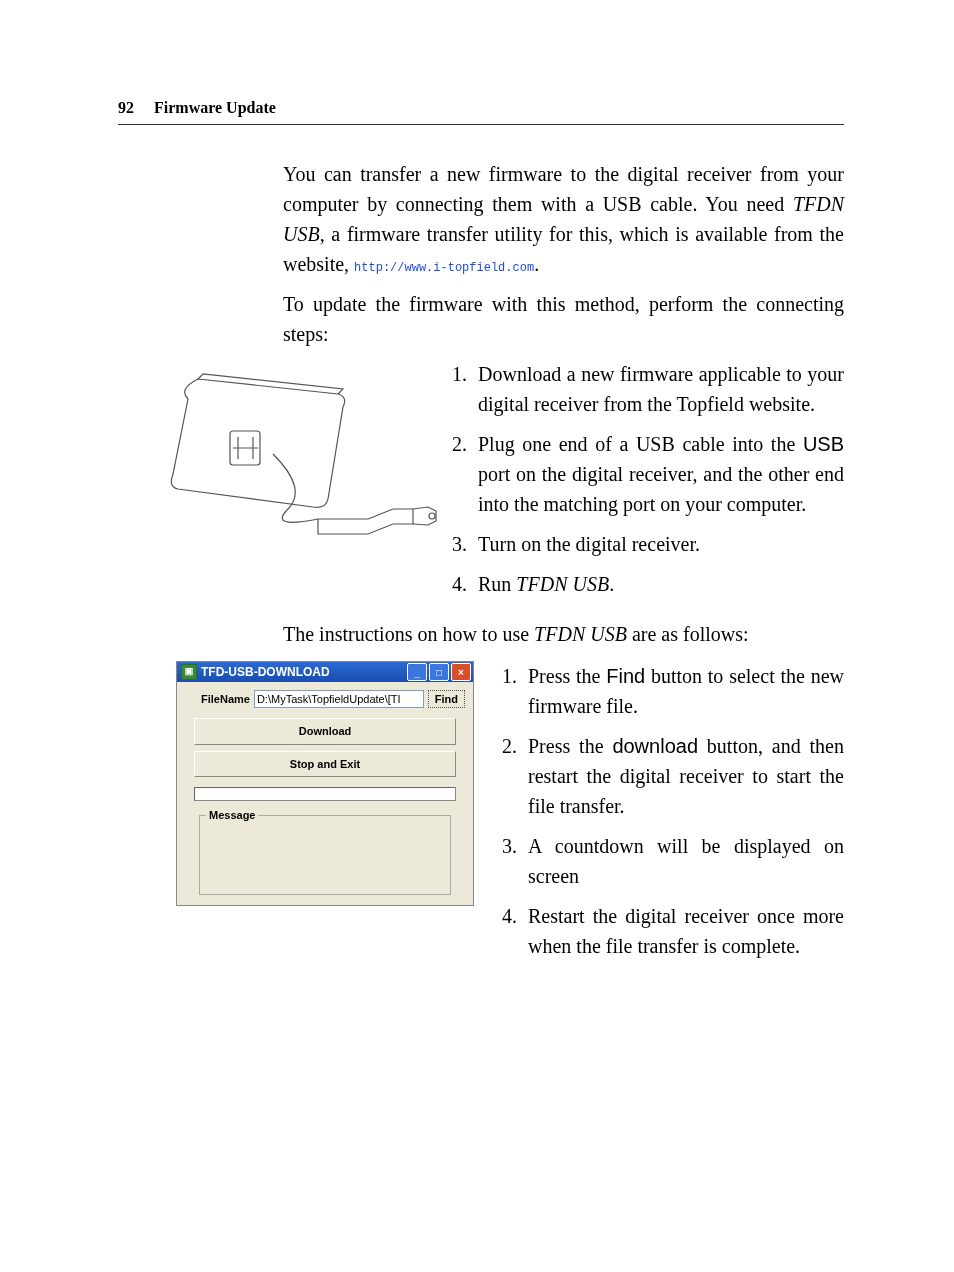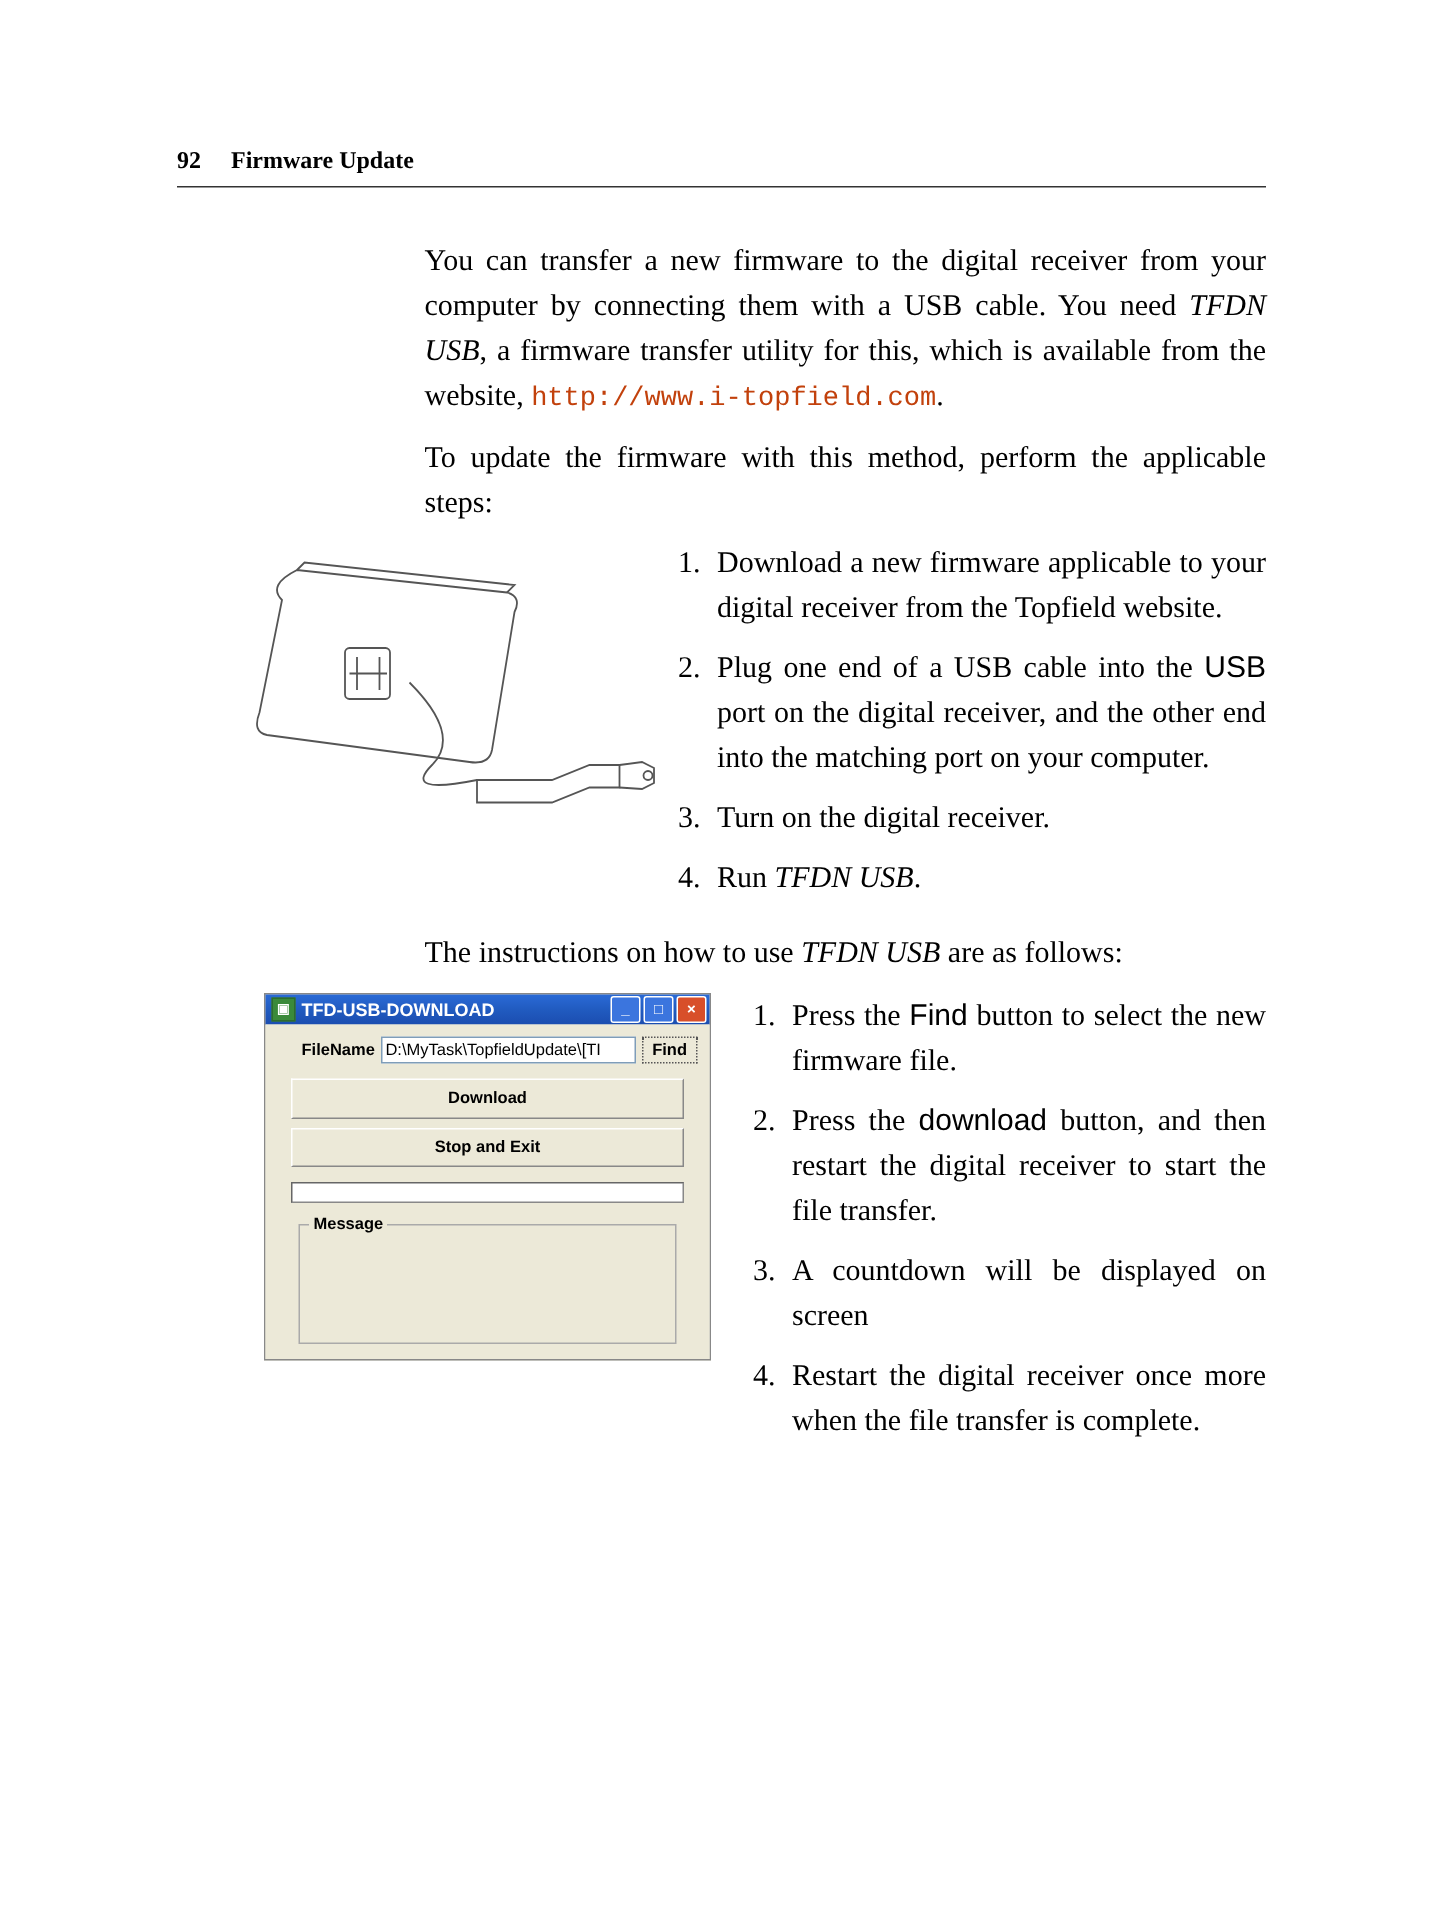--- a/index.html
+++ b/index.html
@@ -34,21 +34,21 @@
     font-weight: bold;
     margin: 0 0 30px 0;
   }
   .section-no { margin-right: 22px; }
   .body-block {
     margin-left: 165px;
     text-align: justify;
   }
   .body-block p { margin: 0 0 10px 0; }
   .italic { font-style: italic; }
-  .tt { font-family: "Courier New", monospace; color: #c2410c; font-size: 18px;}
+  .tt { font-family: "Courier New", monospace; color: #1d4ed8; font-size: 12px;}
   .sans { font-family: Arial, Helvetica, sans-serif; }
   .fig-row {
     display: flex;
     align-items: flex-start;
     gap: 8px;
     margin: 6px 0 10px 50px;
   }
   .fig-svg { flex: 0 0 auto; }
   ol.steps {
     margin: 0; padding-left: 26px;
@@ -141,21 +141,21 @@
   <div class="header-line">
     <span class="page-no">92</span>
     <span class="chapter-title">Firmware Update</span>
   </div>
 
 
   <div class="body-block">
     <p>
       <span>You can transfer a new firmware to the digital receiver from your computer by connecting them with a USB cable. You need </span><span class="italic">TFDN USB</span><span>, a firmware transfer utility for this, which is available from the website, </span><span class="tt">http://www.i-topfield.com</span><span>.</span>
     </p>
-    <p>To update the firmware with this method, perform the applicable steps:</p>
+    <p>To update the firmware with this method, perform the connecting steps:</p>
   </div>
 
   <div class="fig-row">
     <div class="fig-svg">
       <svg width="270" height="190" viewBox="0 0 270 190">
         <g fill="none" stroke="#555" stroke-width="1.2">
           <path d="M20 40 Q10 30 30 20 L170 35 Q180 38 175 48 L160 140 Q158 150 145 148 L10 130 Q0 128 5 115 Z"></path>
           <path d="M30 20 L35 15 L175 30 L170 35"></path>
           <rect x="62" y="72" width="30" height="34" rx="3"></rect>
           <path d="M70 78 L70 100 M85 78 L85 100 M65 89 L90 89"></path>

